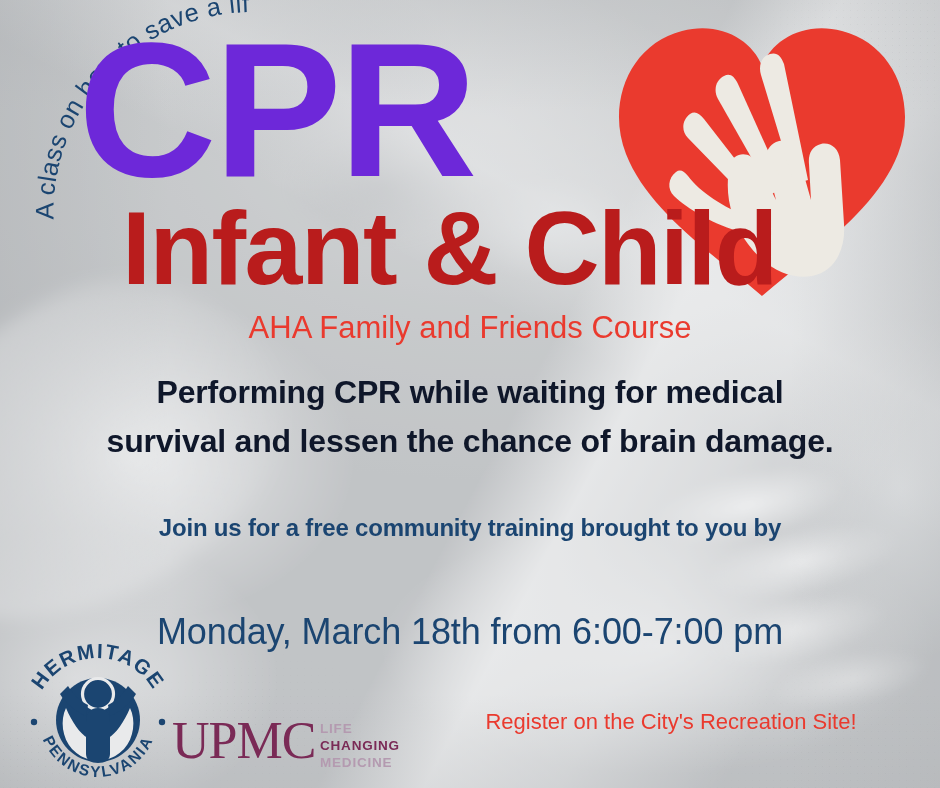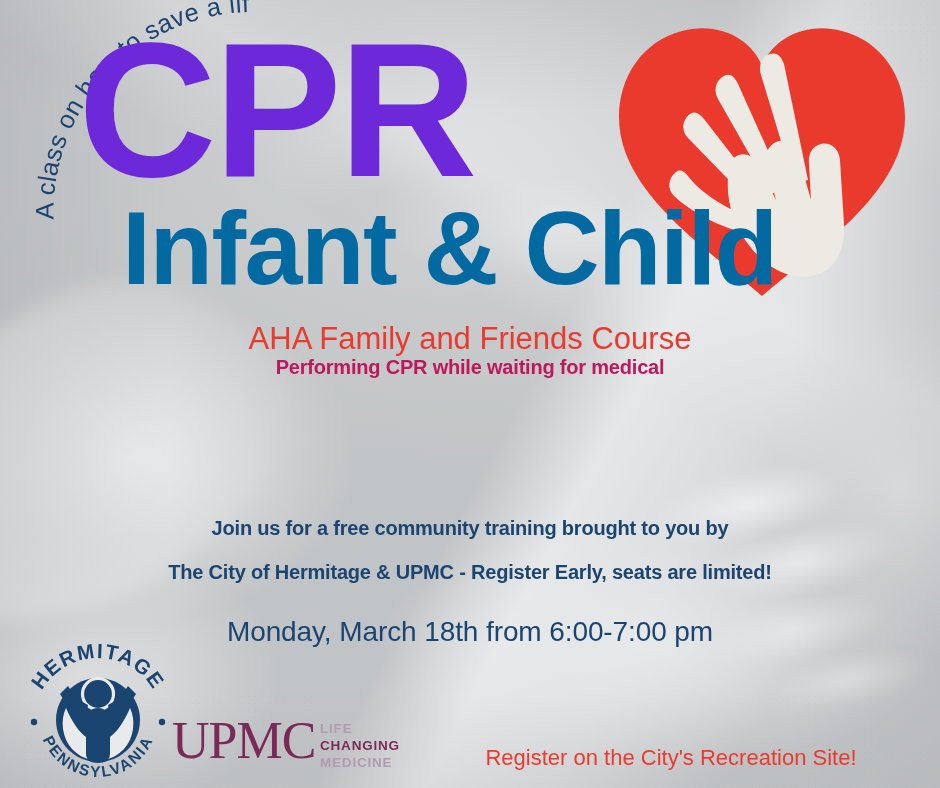--- a/index.html
+++ b/index.html
@@ -123,85 +123,85 @@
     color:#6d28d9;
     letter-spacing:-3px;
     white-space:nowrap;
   }
   .title-sub{
     position:absolute;
     left:122px; top:196px;
     font-size:104px;
     line-height:104px;
     font-weight:700;
-    color:#0369a1;
+    color:#b91c1c;
     letter-spacing:-1.5px;
     white-space:nowrap;
   }
 
   
   .course-line{
     position:absolute;
-    left:0; right:0; top:322px;
+    left:0; right:0; top:311px;
     text-align:center;
     font-size:31px;
     line-height:34px;
     font-weight:300;
     color:#ea3a2e;
     letter-spacing:0px;
   }
 
   .pitch{
     position:absolute;
-    left:24px; right:24px; top:343px;
+    left:24px; right:24px; top:368px;
     text-align:center;
-    font-size:20px;
+    font-size:32px;
     line-height:49px;
     font-weight:700;
-    color:#be185d;
+    color:#0f172a;
     letter-spacing:-.2px;
   }
   .pitch div{white-space:nowrap;}
 
   .invite{
     position:absolute;
     left:10px; right:10px; top:506px;
     text-align:center;
-    font-size:20px;
+    font-size:24px;
     line-height:44px;
     font-weight:700;
     color:#1b4571;
     letter-spacing:-.2px;
   }
   .invite div{white-space:nowrap;}
 
   .when-where{
     position:absolute;
     left:10px; right:10px; top:612px;
     text-align:center;
-    font-size:28px;
+    font-size:36px;
     line-height:39px;
     font-weight:400;
     color:#1b4571;
     letter-spacing:-.1px;
   }
   .when-where div{white-space:nowrap;}
 
   .register{
     position:absolute;
     right:34px; top:707px;
     width:470px;
     text-align:center;
     font-size:22px;
     line-height:30px;
     font-weight:400;
     color:#ea3a2e;
     letter-spacing:0px;
   }
-  .register div{white-space:nowrap;margin-top:36px;}
+  .register div{white-space:nowrap;}
 
   
   #hermitage-logo{
     position:absolute;
     left:22px; top:642px;
     width:152px; height:146px;
   }
   #hermitage-logo .ring-text{
     font-family:"Liberation Sans", sans-serif;
     font-size:20.5px;
@@ -319,25 +319,25 @@
     </text>
   </svg>
 
   <div class="title-cpr">CPR</div>
   <div class="title-sub">Infant &amp; Child</div>
 
   <div class="course-line">AHA Family and Friends Course</div>
 
   <div class="pitch">
     <div>Performing  CPR while waiting for medical</div>
+    <div>survival and lessen the chance of brain damage.</div>
   </div>
 
   <div class="invite">
     <div>Join us for a free community training brought to you by</div>
-    <div>The City of Hermitage &amp; UPMC - Register Early, seats are limited!</div>
   </div>
 
   <div class="when-where">
     <div>Monday, March 18th from 6:00-7:00 pm</div>
   </div>
 
   <div class="register">
     <div>Register on the City's Recreation Site!</div>
   </div>
 

